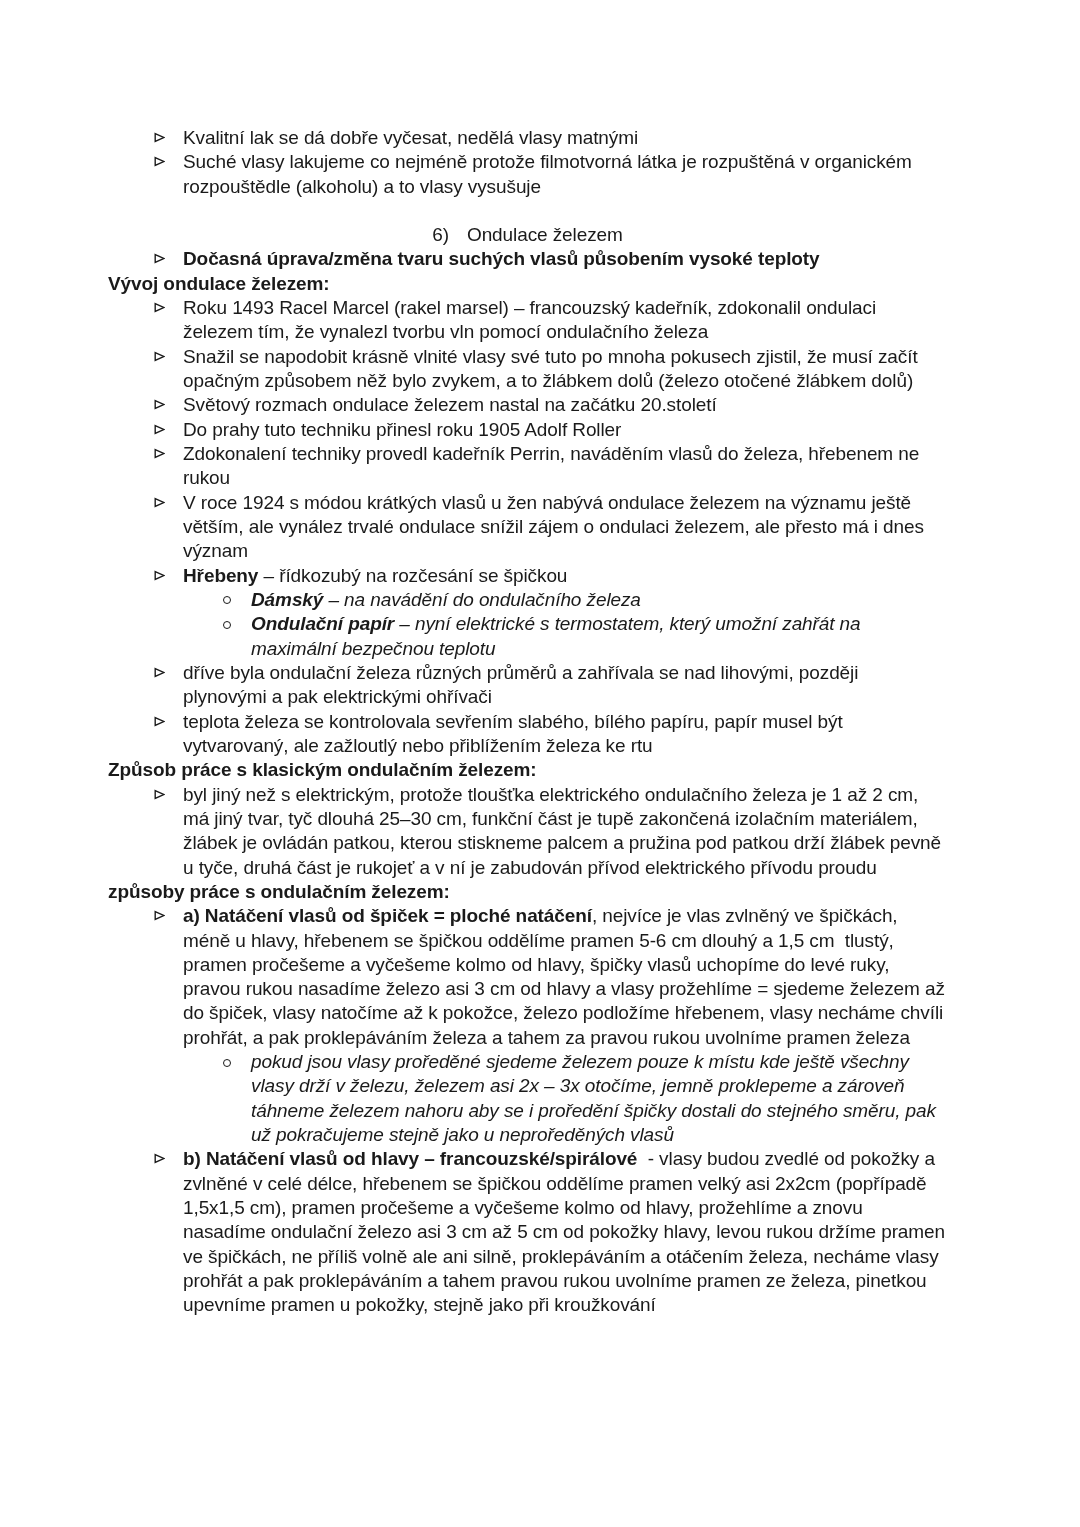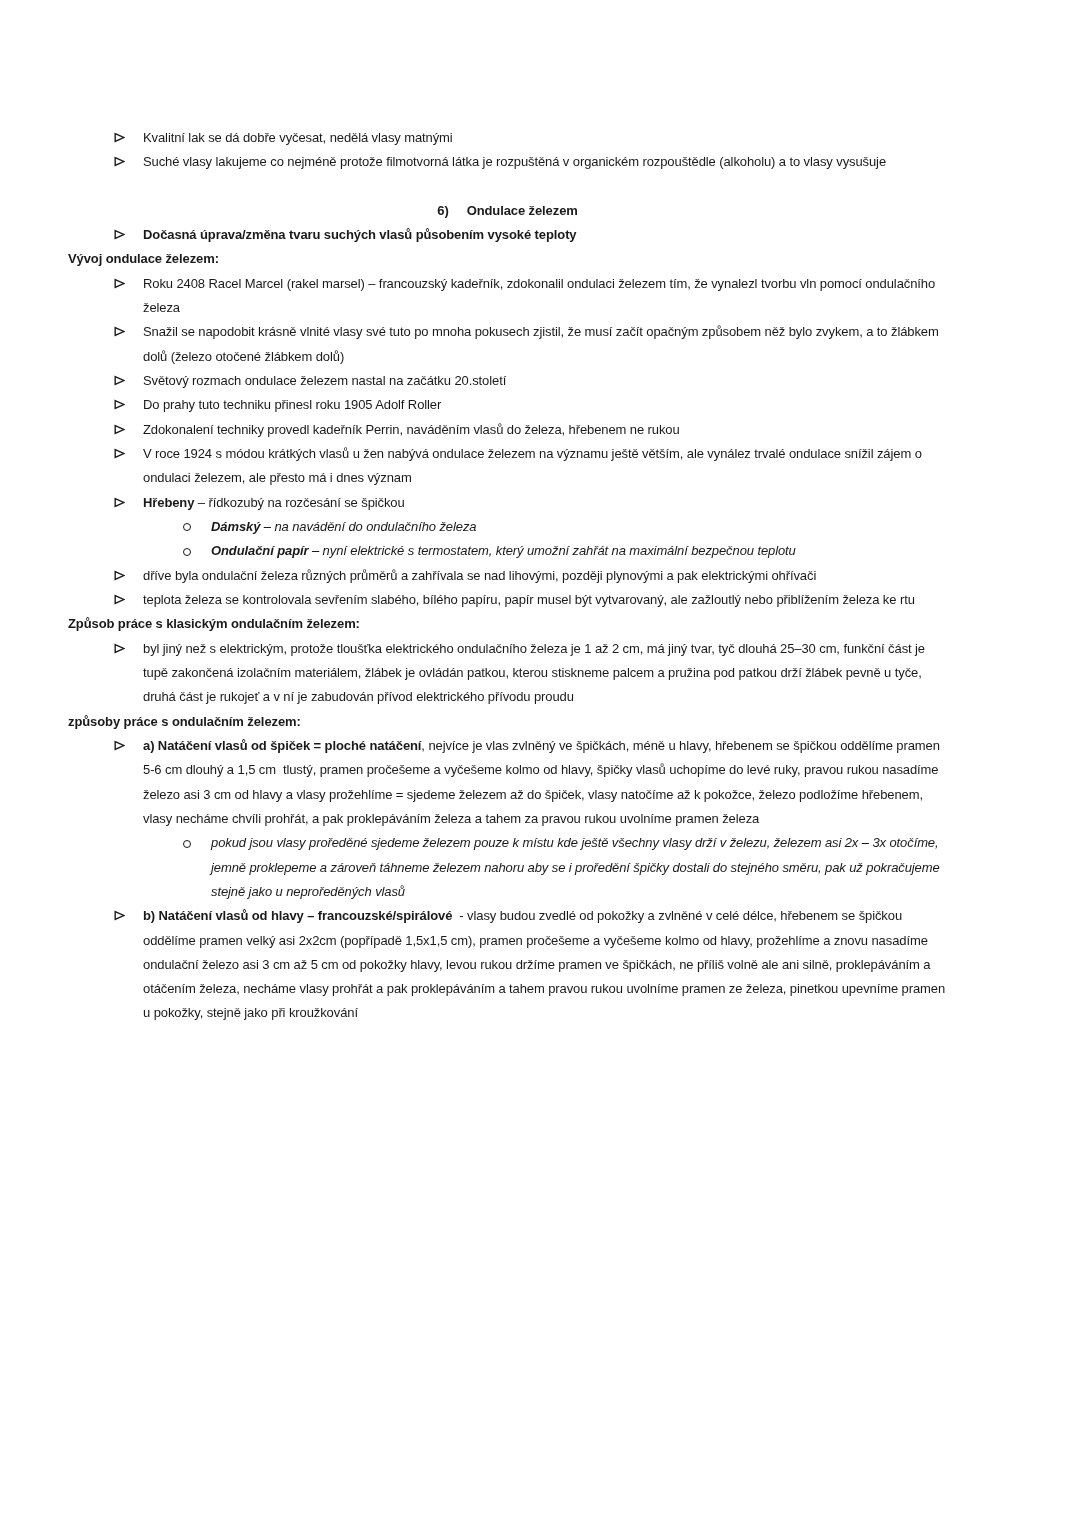--- a/index.html
+++ b/index.html
@@ -3,41 +3,41 @@
 <meta charset="utf-8">
 <style>
   html,body{margin:0;padding:0;background:#ffffff;}
   .page{
     width:1080px;
     height:1527px;
     box-sizing:border-box;
     background:#ffffff;
     color:#1a1a1a;
     font-family:"Liberation Sans","DejaVu Sans",sans-serif;
-    font-size:13px;
+    font-size:19px;
     letter-spacing:-0.1px;
     line-height:24.33px;
-    padding:126px 133px 0 68px;
+    padding:126px 133px 0 108px;
     overflow:hidden;
   }
   .t{white-space:pre-wrap;}
   .bd{font-weight:700;}
   .row{position:relative;}
   .b1{padding-left:75px;}
   .b2{padding-left:143px;font-style:italic;}
   .mk1{
     position:absolute;left:46px;top:6px;width:11px;height:11px;line-height:0;
   }
   .mk1 svg{display:block;}
   .mk2{
     position:absolute;left:115px;top:8.5px;width:8px;height:8px;
     border:1.4px solid #1a1a1a;border-radius:50%;box-sizing:border-box;background:#fff;
   }
   .flush{font-weight:700;}
-  .center-h{text-align:center;font-weight:700;margin-top:24px;}
+  .center-h{text-align:center;font-weight:400;margin-top:24px;}
   .center-h .num{margin-right:18px;}
 </style>
 </head>
 <body>
 
 <div class="page">
 
   <div class="row b1">
     <span class="mk1">
         <svg viewBox="0 0 12 12" width="11" height="11">
@@ -68,21 +68,21 @@
     <span class="t bd">Dočasná úprava/změna tvaru suchých vlasů působením vysoké teploty</span>
   </div>
 
   <div class="flush t">Vývoj ondulace železem:</div>
   <div class="row b1">
     <span class="mk1">
         <svg viewBox="0 0 12 12" width="11" height="11">
           <path d="M1.3 1.7 L10.6 6 L1.3 10.3 Z" fill="#ffffff" stroke="#1a1a1a" stroke-width="1.5"></path>
         </svg>
       </span>
-    <span class="t">Roku 2408 Racel Marcel (rakel marsel) – francouzský kadeřník, zdokonalil ondulaci železem tím, že vynalezl tvorbu vln pomocí ondulačního železa</span>
+    <span class="t">Roku 1493 Racel Marcel (rakel marsel) – francouzský kadeřník, zdokonalil ondulaci železem tím, že vynalezl tvorbu vln pomocí ondulačního železa</span>
   </div>
   <div class="row b1">
     <span class="mk1">
         <svg viewBox="0 0 12 12" width="11" height="11">
           <path d="M1.3 1.7 L10.6 6 L1.3 10.3 Z" fill="#ffffff" stroke="#1a1a1a" stroke-width="1.5"></path>
         </svg>
       </span>
     <span class="t">Snažil se napodobit krásně vlnité vlasy své tuto po mnoha pokusech zjistil, že musí začít opačným způsobem něž bylo zvykem, a to žlábkem dolů (železo otočené žlábkem dolů)</span>
   </div>
   <div class="row b1">

